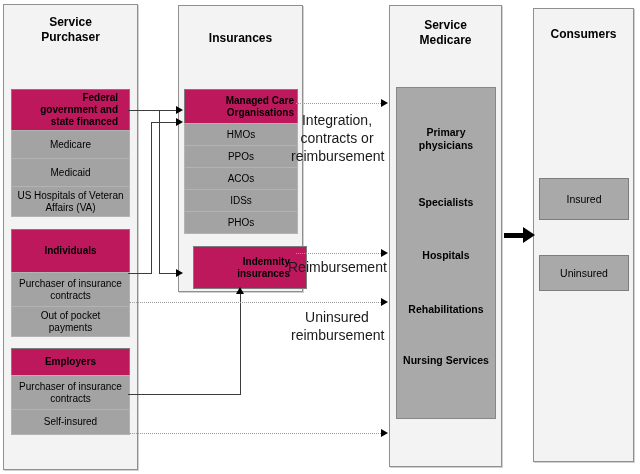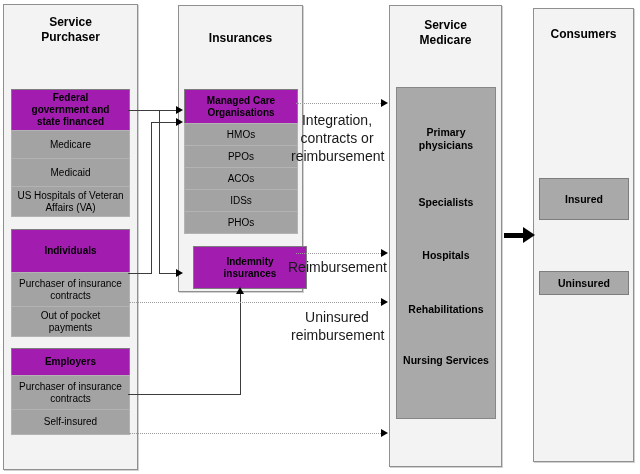--- a/index.html
+++ b/index.html
@@ -18,38 +18,38 @@
   .panel-title span{display:block;margin:0 auto;}
   
   .stack{position:absolute;}
   .bx{
     box-sizing:border-box;border:1px solid #b3b3b3;background:#a3a3a3;
     display:flex;align-items:center;justify-content:center;text-align:center;
     font-size:10px;line-height:1.2;margin-top:-1px;padding:1px 3px;
   }
   .bx:first-child{margin-top:0;}
   .hdr{
-    background:#a21caf;border:1px solid #7d7d7d;font-weight:bold;
+    background:#be185d;border:1px solid #7d7d7d;font-weight:bold;text-align:right;
   }
   .w95 span{display:block;max-width:95px;}
   .w85 span{display:block;max-width:85px;}
   .w80 span{display:block;max-width:80px;}
   
   .bigbox{
     position:absolute;background:#a9a9a9;border:1px solid #878787;box-sizing:border-box;
   }
   .prov{
     position:absolute;left:0;right:0;text-align:center;font-weight:bold;font-size:10.5px;line-height:1.25;
   }
   .prov span{display:block;margin:0 auto;max-width:78px;}
   
   .cbox{
     position:absolute;background:#a9a9a9;border:1px solid #7d7d7d;box-sizing:border-box;
     display:flex;align-items:center;justify-content:center;
-    font-weight:bold;font-size:10.5px;text-align:center;
+    font-weight:normal;font-size:10.5px;text-align:center;
   }
   
   .hline{position:absolute;height:1px;background:#3c3c3c;}
   .vline{position:absolute;width:1px;background:#3c3c3c;}
   .dot{position:absolute;height:0;border-top:1px dotted #9c9c9c;}
   .arr-r{position:absolute;width:0;height:0;
     border-top:4px solid transparent;border-bottom:4px solid transparent;border-left:7px solid #000;}
   .arr-u{position:absolute;width:0;height:0;
     border-left:4px solid transparent;border-right:4px solid transparent;border-bottom:7px solid #000;}
   .edge-label{
@@ -165,21 +165,21 @@
     </div>
   </div>
 
   <div class="panel" style="left:533px;top:8px;width:101px;height:454px;">
     <div class="panel-title" style="padding-top:18px;">
       <span>Consumers</span>
     </div>
     <div class="cbox" style="left:5px;top:169px;width:90px;height:42px;">
       <span>Insured</span>
     </div>
-    <div class="cbox" style="left:5px;top:262px;width:90px;height:24px;text-align:center;">
+    <div class="cbox" style="left:5px;top:246px;width:90px;height:36px;text-align:center;">
       <span>Uninsured</span>
     </div>
   </div>
 
   <div class="hline" style="left:128px;top:110px;width:48px;"></div>
   <div class="arr-r" style="left:176px;top:106px;"></div>
 
   <div class="vline" style="left:159px;top:110px;height:164px;"></div>
   <div class="hline" style="left:159px;top:273px;width:17px;"></div>
   <div class="arr-r" style="left:176px;top:269px;"></div>

